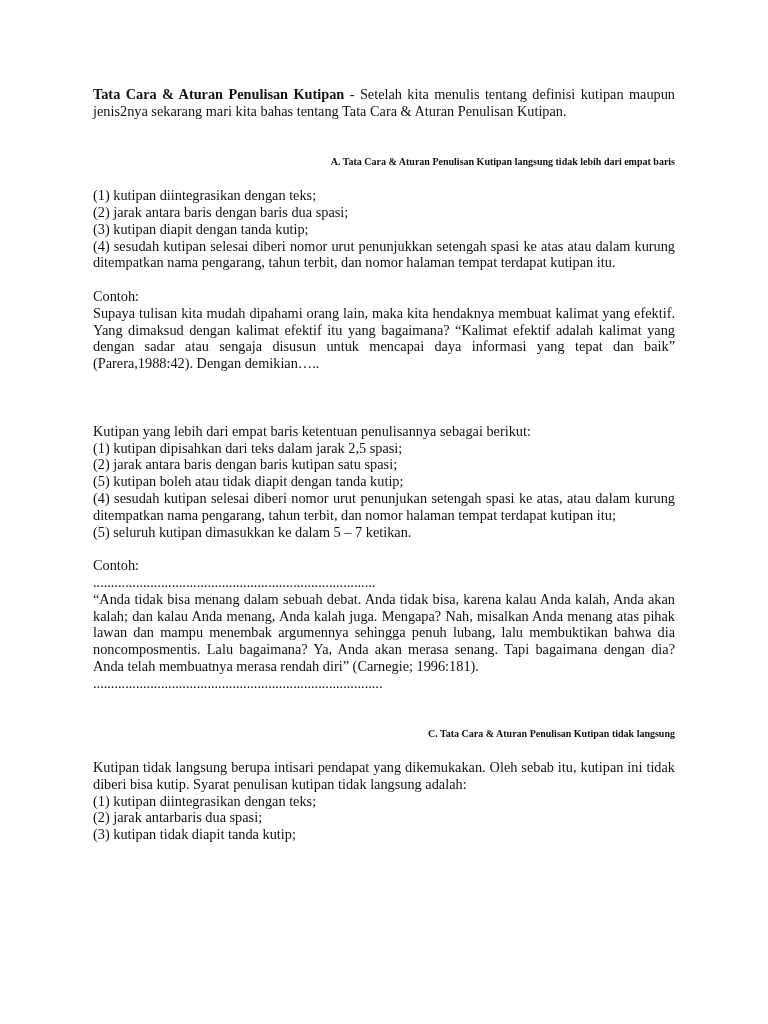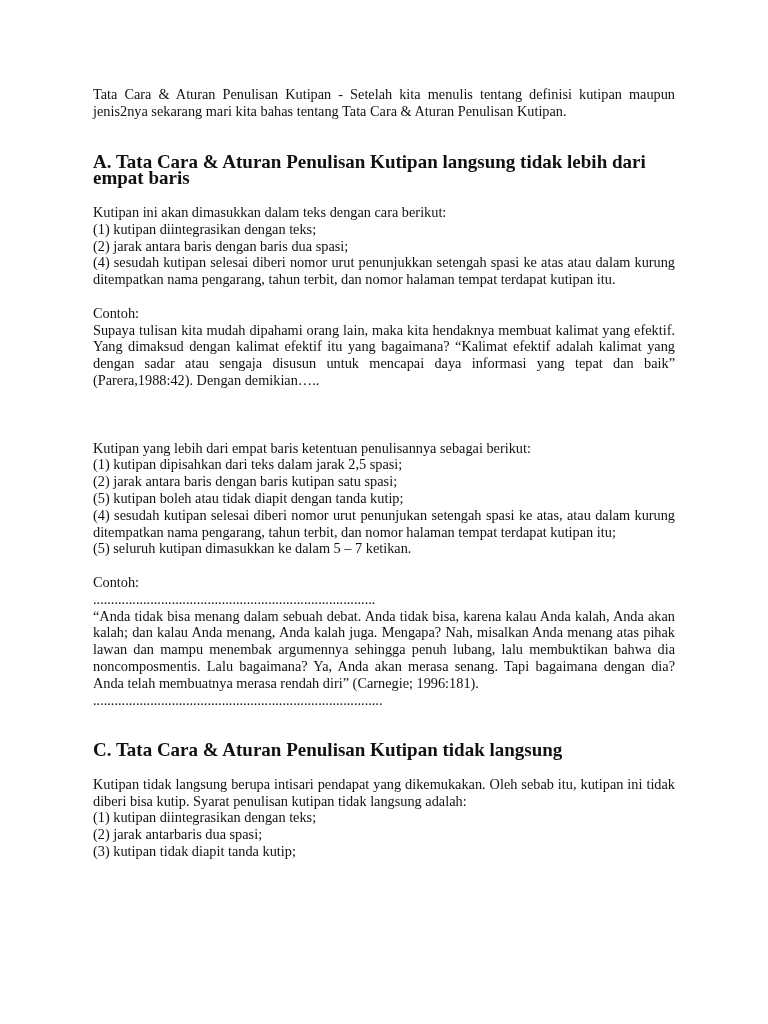--- a/index.html
+++ b/index.html
@@ -23,26 +23,27 @@
       font-size: 14.3px;
       line-height: 16.8px;
     }
     .para {
       margin: 0;
       text-align: justify;
     }
     .para.last-left {
       text-align-last: left;
     }
-    .bold { font-weight: normal; }
+    .bold { font-weight: bold; }
     .heading {
       margin: 0;
       font-weight: bold;
-      font-size: 19px;
+      font-size: 10px;
       line-height: 16.8px;
+      text-align: right;
     }
     .gap1 { height: 16.8px; }
     .gap2 { height: 34px; }
     .dots {
       display: block;
       letter-spacing: 0px;
       white-space: nowrap;
       overflow: hidden;
     }
   </style>
@@ -50,23 +51,23 @@
 <body>
 
 <div class="page">
 
   <p class="para last-left"><span class="bold">Tata Cara &amp; Aturan Penulisan Kutipan</span><span> - </span><span>Setelah kita menulis tentang definisi kutipan maupun jenis2nya sekarang mari kita bahas tentang Tata Cara &amp; Aturan Penulisan Kutipan.</span></p>
 
   <div class="gap2"></div>
 
   <h2 class="heading">A. Tata Cara &amp; Aturan Penulisan Kutipan langsung tidak lebih dari empat baris</h2>
   <div class="gap1"></div>
-  <p class="para">Kutipan ini akan dimasukkan dalam teks dengan cara berikut:</p>
   <p class="para">(1) kutipan diintegrasikan dengan teks;</p>
   <p class="para">(2) jarak antara baris dengan baris dua spasi;</p>
+  <p class="para">(3) kutipan diapit dengan tanda kutip;</p>
   <p class="para last-left">(4) sesudah kutipan selesai diberi nomor urut penunjukkan setengah spasi ke atas atau dalam kurung ditempatkan nama pengarang, tahun terbit, dan nomor halaman tempat terdapat kutipan itu.</p>
   <div class="gap1"></div>
   <p class="para">Contoh:</p>
   <p class="para last-left">Supaya tulisan kita mudah dipahami orang lain, maka kita hendaknya membuat kalimat yang efektif. Yang dimaksud dengan kalimat efektif itu yang bagaimana? “Kalimat efektif adalah kalimat yang dengan sadar atau sengaja disusun untuk mencapai daya informasi yang tepat dan baik” (Parera,1988:42). Dengan demikian…..</p>
 
   <div class="gap2"></div>
 
   <div class="gap1"></div>
   <p class="para">Kutipan yang lebih dari empat baris ketentuan penulisannya sebagai berikut:</p>
   <p class="para">(1) kutipan dipisahkan dari teks dalam jarak 2,5 spasi;</p>

